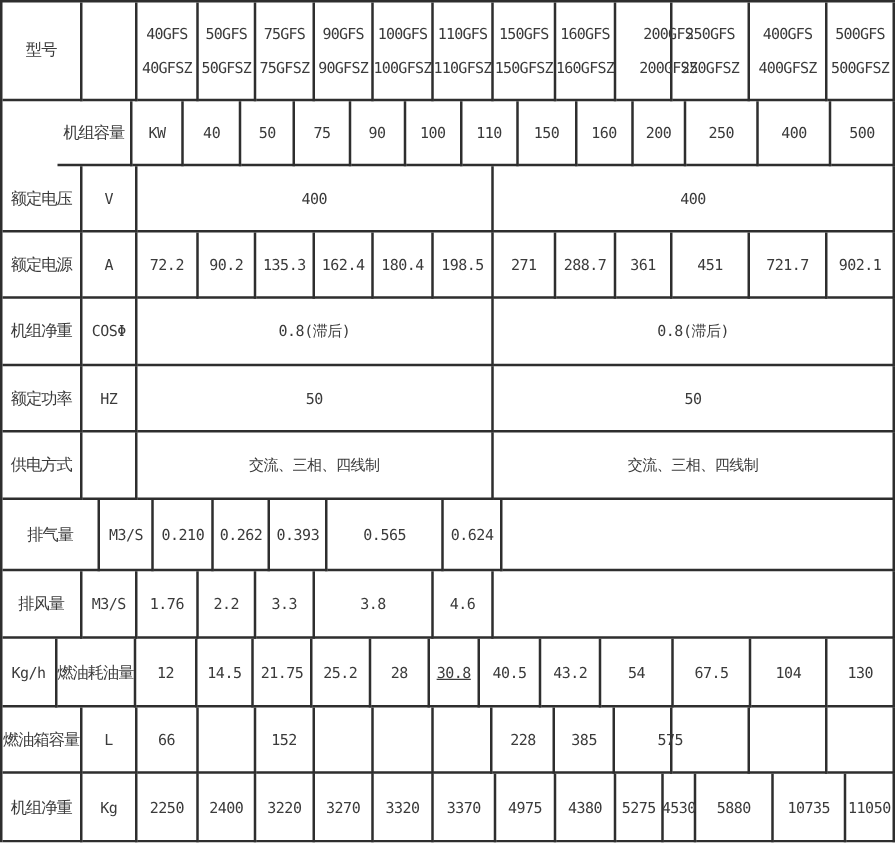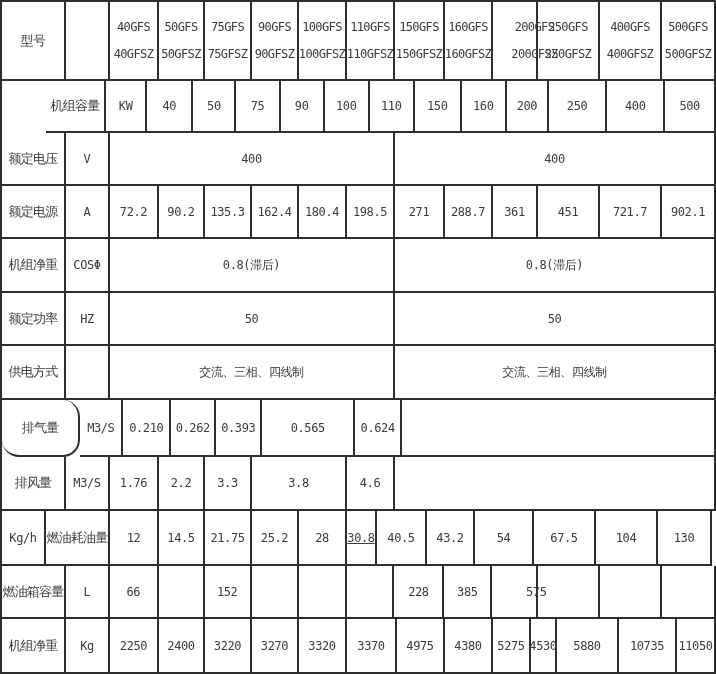--- a/index.html
+++ b/index.html
@@ -103,21 +103,21 @@
       <div class="cell" style="width: 285px;">50</div>
       <div class="cell" style="width: 321px;">50</div>
     </div>
     <div class="t-row" style="height: 54px;">
       <div class="cell row-label" style="width: 64px;">供电方式</div>
       <div class="cell" style="width: 44px;"></div>
       <div class="cell" style="width: 285px;">交流、三相、四线制</div>
       <div class="cell" style="width: 321px;">交流、三相、四线制</div>
     </div>
     <div class="t-row" style="height: 57px;">
-      <div class="cell row-label" style="width: 80px; border-radius: 17px;">排气量</div>
+      <div class="cell row-label" style="width: 80px;">排气量</div>
       <div class="cell" style="width: 44px;">M3/S</div>
       <div class="cell" style="width: 49px;">0.210</div>
       <div class="cell" style="width: 46px;">0.262</div>
       <div class="cell" style="width: 47px;">0.393</div>
       <div class="cell" style="width: 95px;">0.565</div>
       <div class="cell" style="width: 48px;">0.624</div>
       <div class="cell" style="width: 321px;"></div>
     </div>
     <div class="t-row" style="height: 54px;">
       <div class="cell row-label" style="width: 64px;">排风量</div>
@@ -130,21 +130,21 @@
       <div class="cell" style="width: 321px;"></div>
     </div>
     <div class="t-row" style="height: 55px;">
       <div class="cell" style="width: 44px;">Kg/h</div>
       <div class="cell row-label" style="width: 64px;">燃油耗油量</div>
       <div class="cell" style="width: 49px;">12</div>
       <div class="cell" style="width: 46px;">14.5</div>
       <div class="cell" style="width: 47px;">21.75</div>
       <div class="cell" style="width: 47px;">25.2</div>
       <div class="cell" style="width: 48px;">28</div>
-      <div class="cell" style="width: 30px; text-decoration: underline;">30.8</div>
+      <div class="cell" style="width: 40px; text-decoration: underline;">30.8</div>
       <div class="cell" style="width: 50px;">40.5</div>
       <div class="cell" style="width: 48px;">43.2</div>
       <div class="cell" style="width: 59px;">54</div>
       <div class="cell" style="width: 62px;">67.5</div>
       <div class="cell" style="width: 62px;">104</div>
       <div class="cell" style="width: 54px;">130</div>
     </div>
     <div class="t-row" style="height: 53px;">
       <div class="cell row-label" style="width: 64px;">燃油箱容量</div>
       <div class="cell" style="width: 44px;">L</div>

